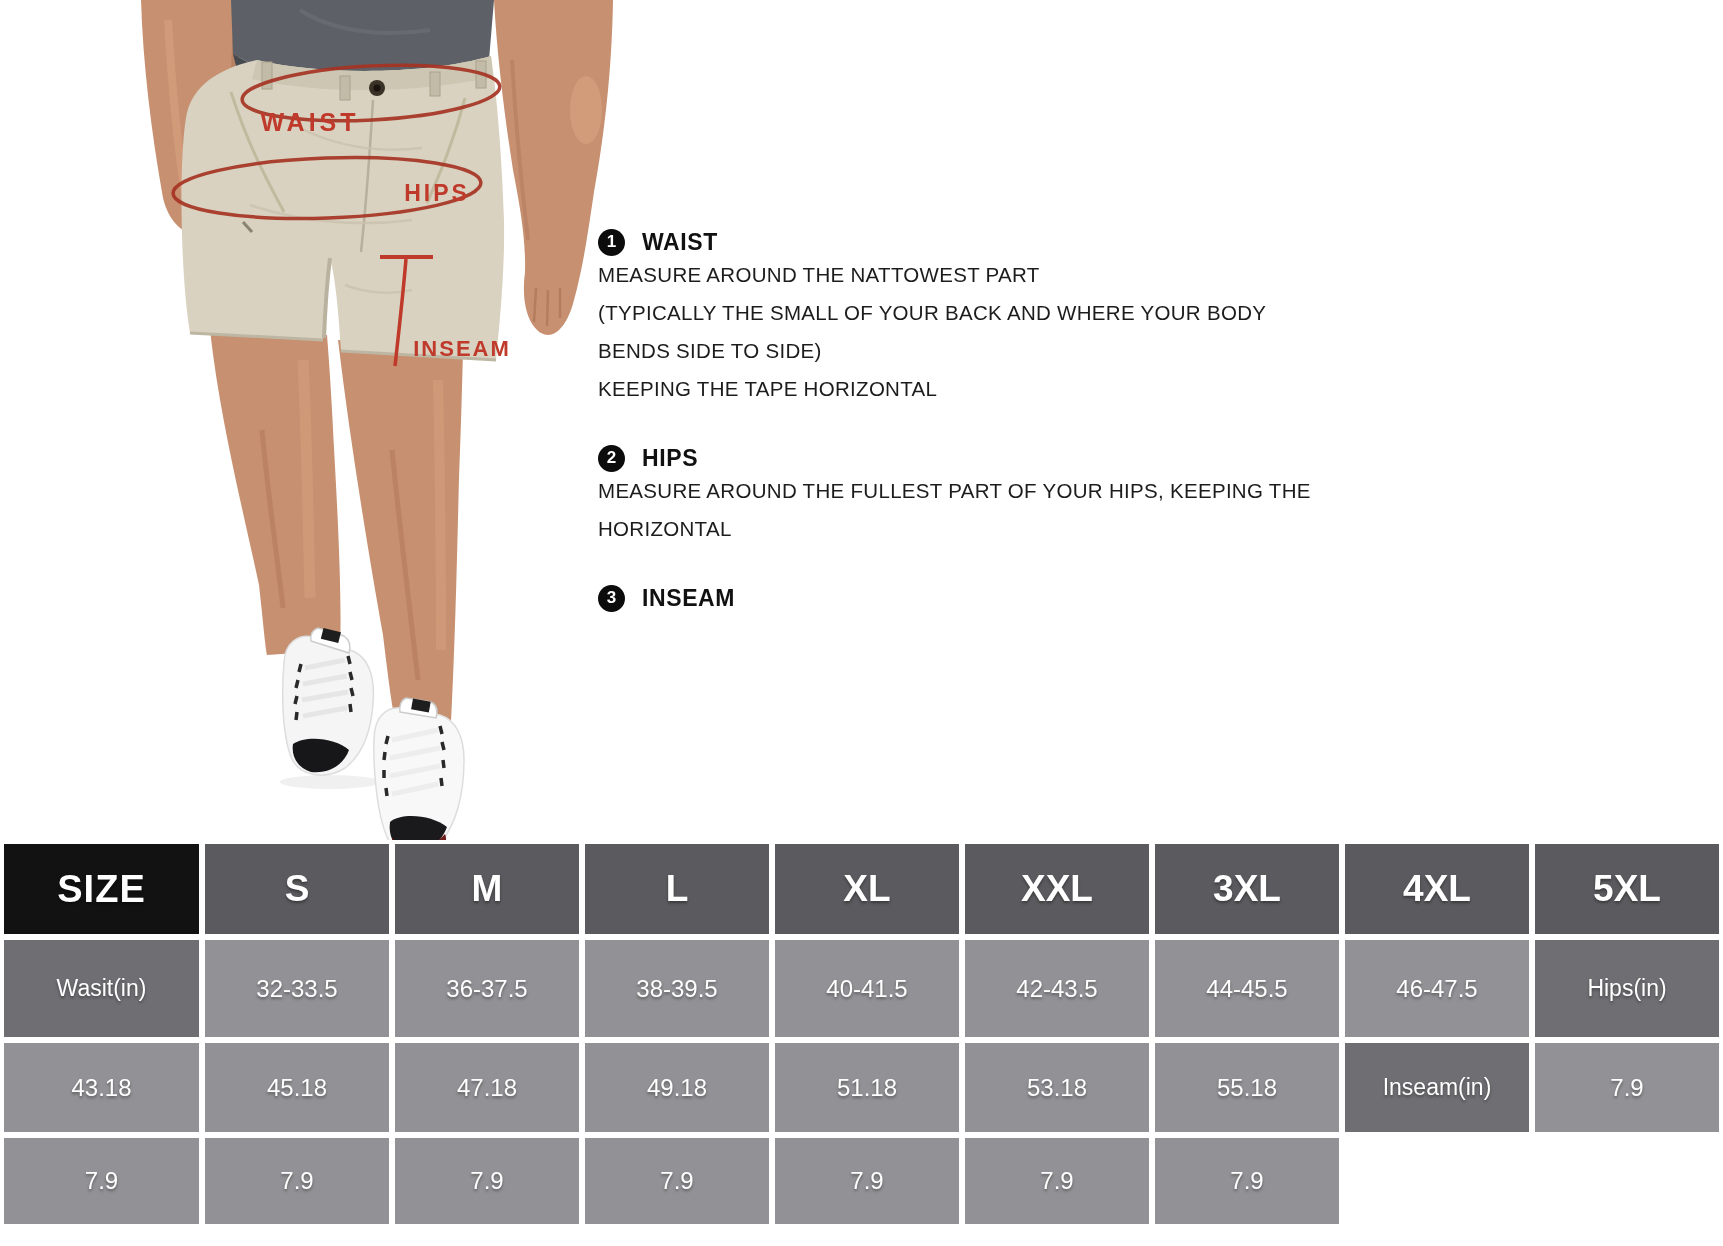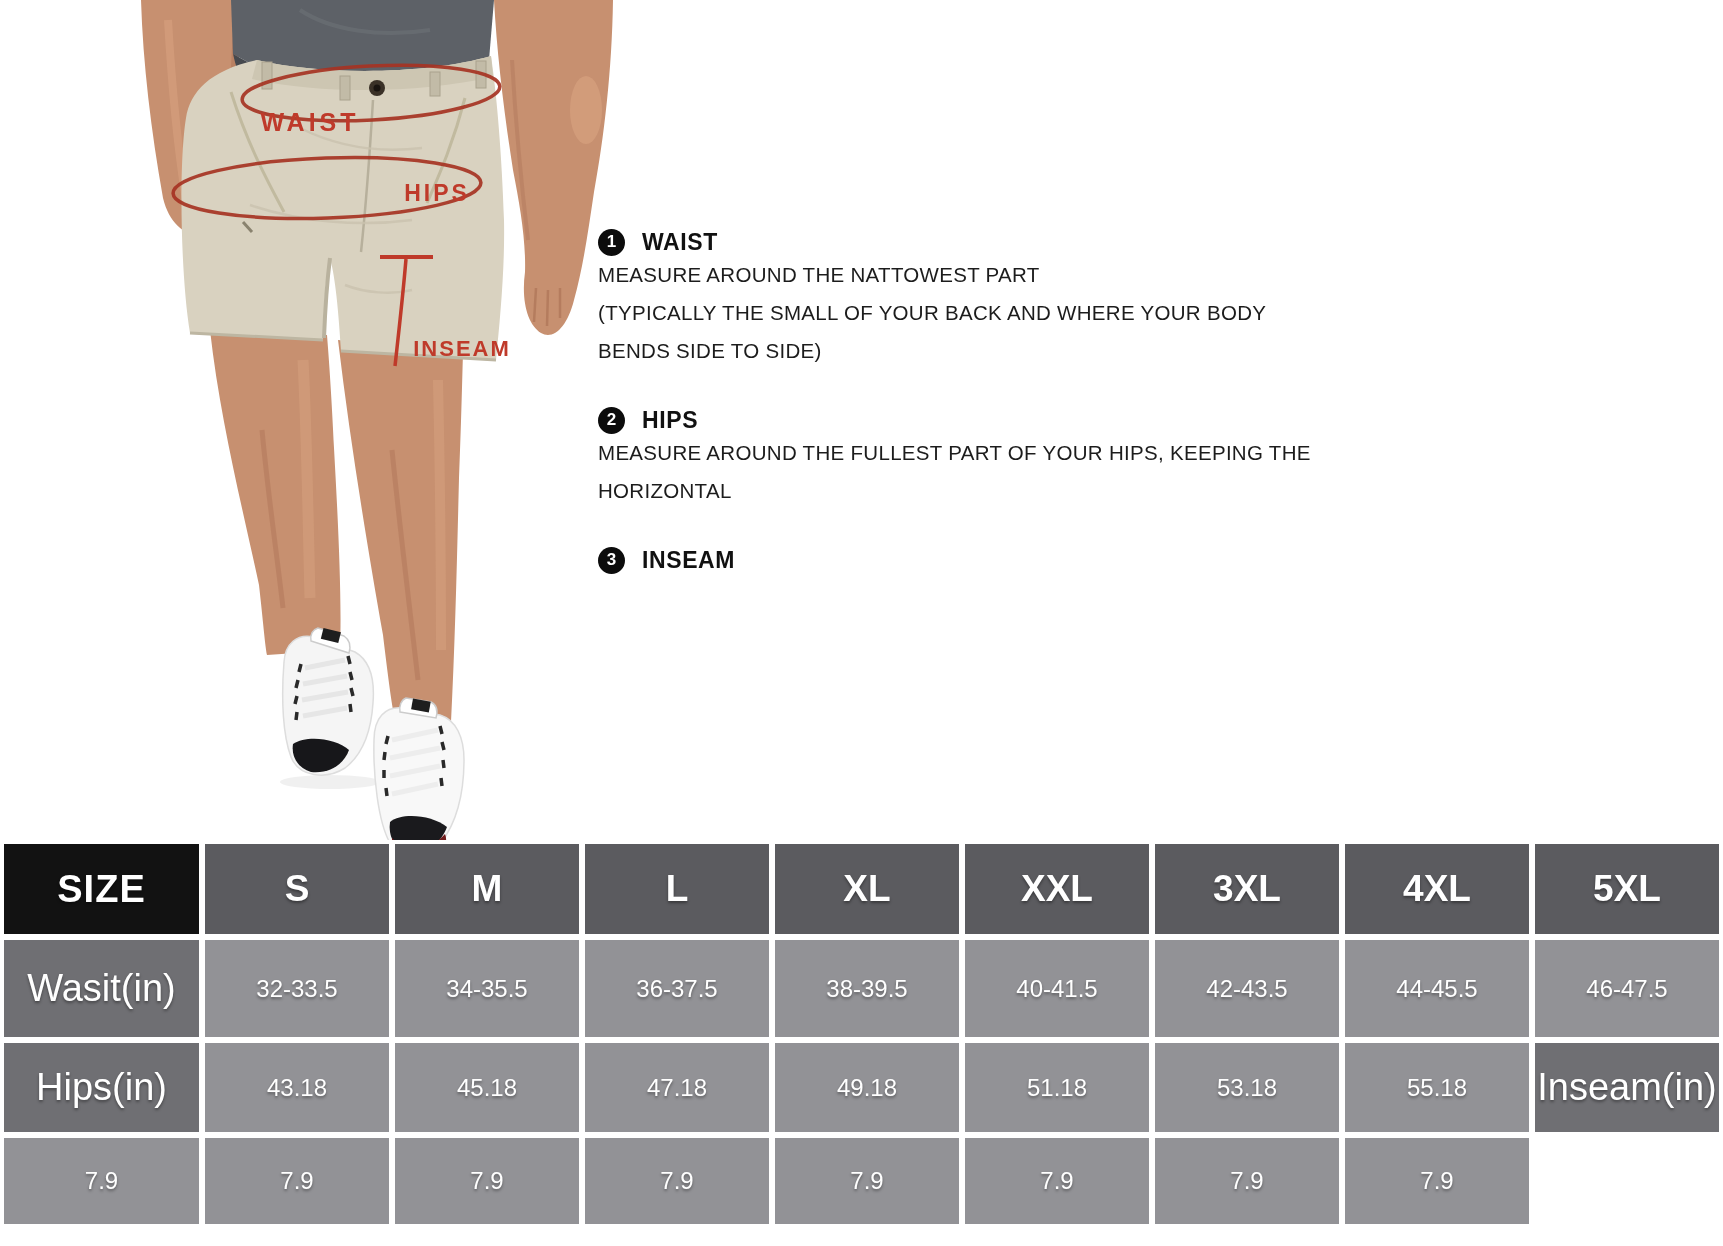--- a/index.html
+++ b/index.html
@@ -42,21 +42,21 @@
     grid-template-rows:90px 97px 89px 1fr;
     gap:6px; padding:4px;
   }
   .cell {
     display:flex; align-items:center; justify-content:center;
     color:var(--table-text,#fff);
     text-shadow:0 2px 3px rgba(0,0,0,0.38);
   }
   .cell.header { background:var(--header-bg,#5b5b5f); font-size:37px; font-weight:bold; }
   .cell.header.corner { background:var(--header-size-bg,#121212); font-size:38px; letter-spacing:1px; }
-  .cell.rowlabel { background:var(--label-bg,#6f6f73); font-size:38px; }
+  .cell.rowlabel { background:var(--label-bg,#6f6f73); font-size:23px; }
   .cell.value { background:var(--value-bg,#929296); font-size:24px; }
 
   
   .tape-label { font-family:"Liberation Sans", sans-serif; font-weight:bold; }
 </style>
 </head>
 <body>
 
 <div id="canvas">
 
@@ -149,20 +149,21 @@
 
     <div class="instr-section">
       <div class="instr-heading">
         <div class="num-circle">1</div>
         <div class="instr-title">WAIST</div>
       </div>
       <div class="instr-lines">
         <div class="instr-line">MEASURE AROUND THE NATTOWEST PART</div>
         <div class="instr-line">(TYPICALLY THE SMALL OF YOUR BACK AND WHERE YOUR BODY</div>
         <div class="instr-line">BENDS SIDE TO SIDE)</div>
+        <div class="instr-line">KEEPING THE TAPE HORIZONTAL</div>
       </div>
     </div>
 
     <div class="instr-section">
       <div class="instr-heading">
         <div class="num-circle">2</div>
         <div class="instr-title">HIPS</div>
       </div>
       <div class="instr-lines">
         <div class="instr-line">MEASURE AROUND THE FULLEST PART OF YOUR HIPS, KEEPING THE</div>
@@ -184,21 +185,20 @@
       <div class="cell header">S</div>
       <div class="cell header">M</div>
       <div class="cell header">L</div>
       <div class="cell header">XL</div>
       <div class="cell header">XXL</div>
       <div class="cell header">3XL</div>
       <div class="cell header">4XL</div>
       <div class="cell header">5XL</div>
       <div class="cell rowlabel">Wasit(in)</div>
       <div class="cell value">32-33.5</div>
-      <div class="cell value">34-35.5</div>
       <div class="cell value">36-37.5</div>
       <div class="cell value">38-39.5</div>
       <div class="cell value">40-41.5</div>
       <div class="cell value">42-43.5</div>
       <div class="cell value">44-45.5</div>
       <div class="cell value">46-47.5</div>
       <div class="cell rowlabel">Hips(in)</div>
       <div class="cell value">43.18</div>
       <div class="cell value">45.18</div>
       <div class="cell value">47.18</div>

